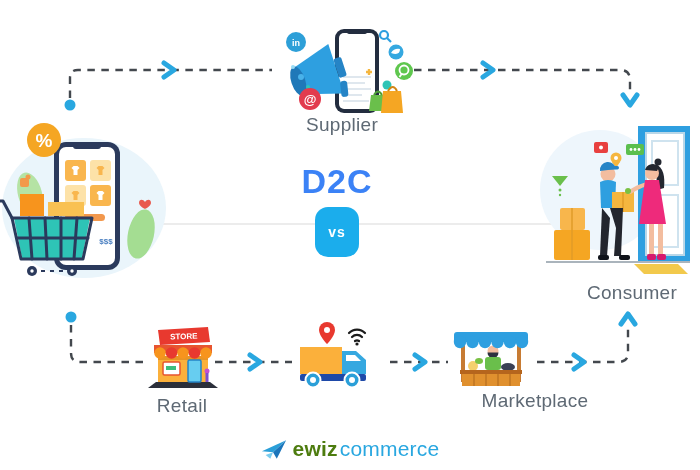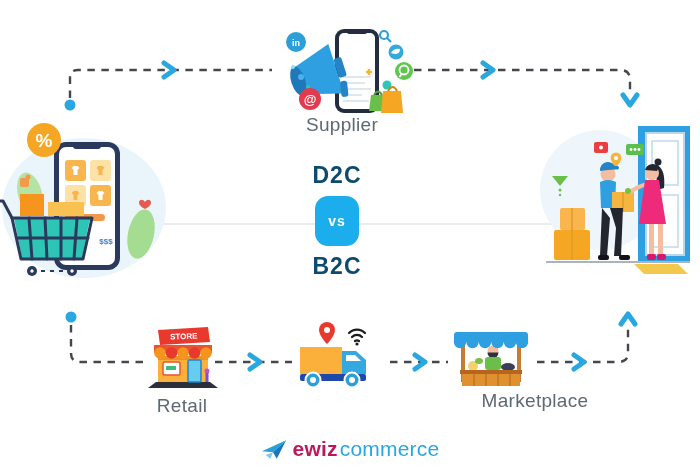--- a/index.html
+++ b/index.html
@@ -12,28 +12,28 @@
   .overlay{ left:0; top:0; }
   .dash path{ fill:none; stroke:#43484e; stroke-width:2.4; stroke-dasharray:7.5 6.5; }
   .chev path{ fill:none; stroke:#29a7e0; stroke-width:5; stroke-linecap:round; stroke-linejoin:round; }
   .bluedot{ fill:#29a7e0; }
   .faintline{ stroke:#ececec; stroke-width:2; }
   .node-label{
     position:absolute; text-align:center; color:#5e6974; font-size:19px;
     font-weight:500; letter-spacing:.3px;
   }
   .center-block{ position:absolute; left:287px; top:164px; width:100px; text-align:center; }
-  .big-heading{ color:#0c4a6e; font-size:23px; font-weight:700; letter-spacing:1px; line-height:1; }
+  .big-heading{ color:#3b82f6; font-size:34px; font-weight:700; letter-spacing:1px; line-height:1; }
   .vs-badge{
     display:inline-block; margin:9px 0; background:#1badec; color:#fff;
     font-size:14px; font-weight:700; padding:17px 13px; border-radius:13px; letter-spacing:1px;
   }
   .logo{ position:absolute; left:0; right:0; top:437px; display:flex; justify-content:center; align-items:center; gap:6px; }
   .logo svg{ position:static; }
-  .logo-brand{ color:#be185d; font-size:21px; font-weight:700; letter-spacing:.2px; }
+  .logo-brand{ color:#4d7c0f; font-size:21px; font-weight:700; letter-spacing:.2px; }
   .logo-suffix{ color:#29a7e0; font-size:21px; font-weight:500; letter-spacing:.2px; }
 </style>
 </head>
 <body>
 
 <div class="stage">
 
   <svg class="overlay" width="700" height="470" viewBox="0 0 700 470">
     <line class="faintline" x1="150" y1="224" x2="562" y2="224"></line>
     <g class="dash">
@@ -289,27 +289,27 @@
       <circle cx="12" cy="18" r="6.2" fill="#2e9fe0"></circle>
         <circle cx="24.5" cy="18" r="6.2" fill="#2e9fe0"></circle>
       <circle cx="37" cy="18" r="6.2" fill="#2e9fe0"></circle>
         <circle cx="49.5" cy="18" r="6.2" fill="#2e9fe0"></circle>
       <circle cx="62" cy="18" r="6.2" fill="#2e9fe0"></circle>
         <circle cx="74" cy="18" r="6.2" fill="#2e9fe0"></circle>
     </g>
   </svg>
 
   <div class="node-label" style="left:282px; top:114px; width:120px;">Supplier</div>
+  <div class="node-label" style="left:572px; top:282px; width:120px;">Consumer</div>
   <div class="node-label" style="left:132px; top:395px; width:100px;">Retail</div>
   <div class="node-label" style="left:432px; top:390px; width:122px;margin-left:42px;">Marketplace</div>
 
   <div class="center-block">
     <div class="big-heading">D2C</div>
     <span class="vs-badge">vs</span>
-    <div class="big-heading">B2C</div>
   </div>
 
   <div class="logo">
     <svg width="26" height="21" viewBox="0 0 28 22">
       <polygon points="1,13 27,1 13,14" fill="#2a9fd8"></polygon>
       <polygon points="13,14 27,1 17,21" fill="#1b75bb"></polygon>
       <polygon points="5,17 13,14 10,21" fill="#7accee"></polygon>
     </svg>
     <span class="logo-brand">ewiz</span>
       <span class="logo-suffix" style="margin-left:-4px;">commerce</span>

